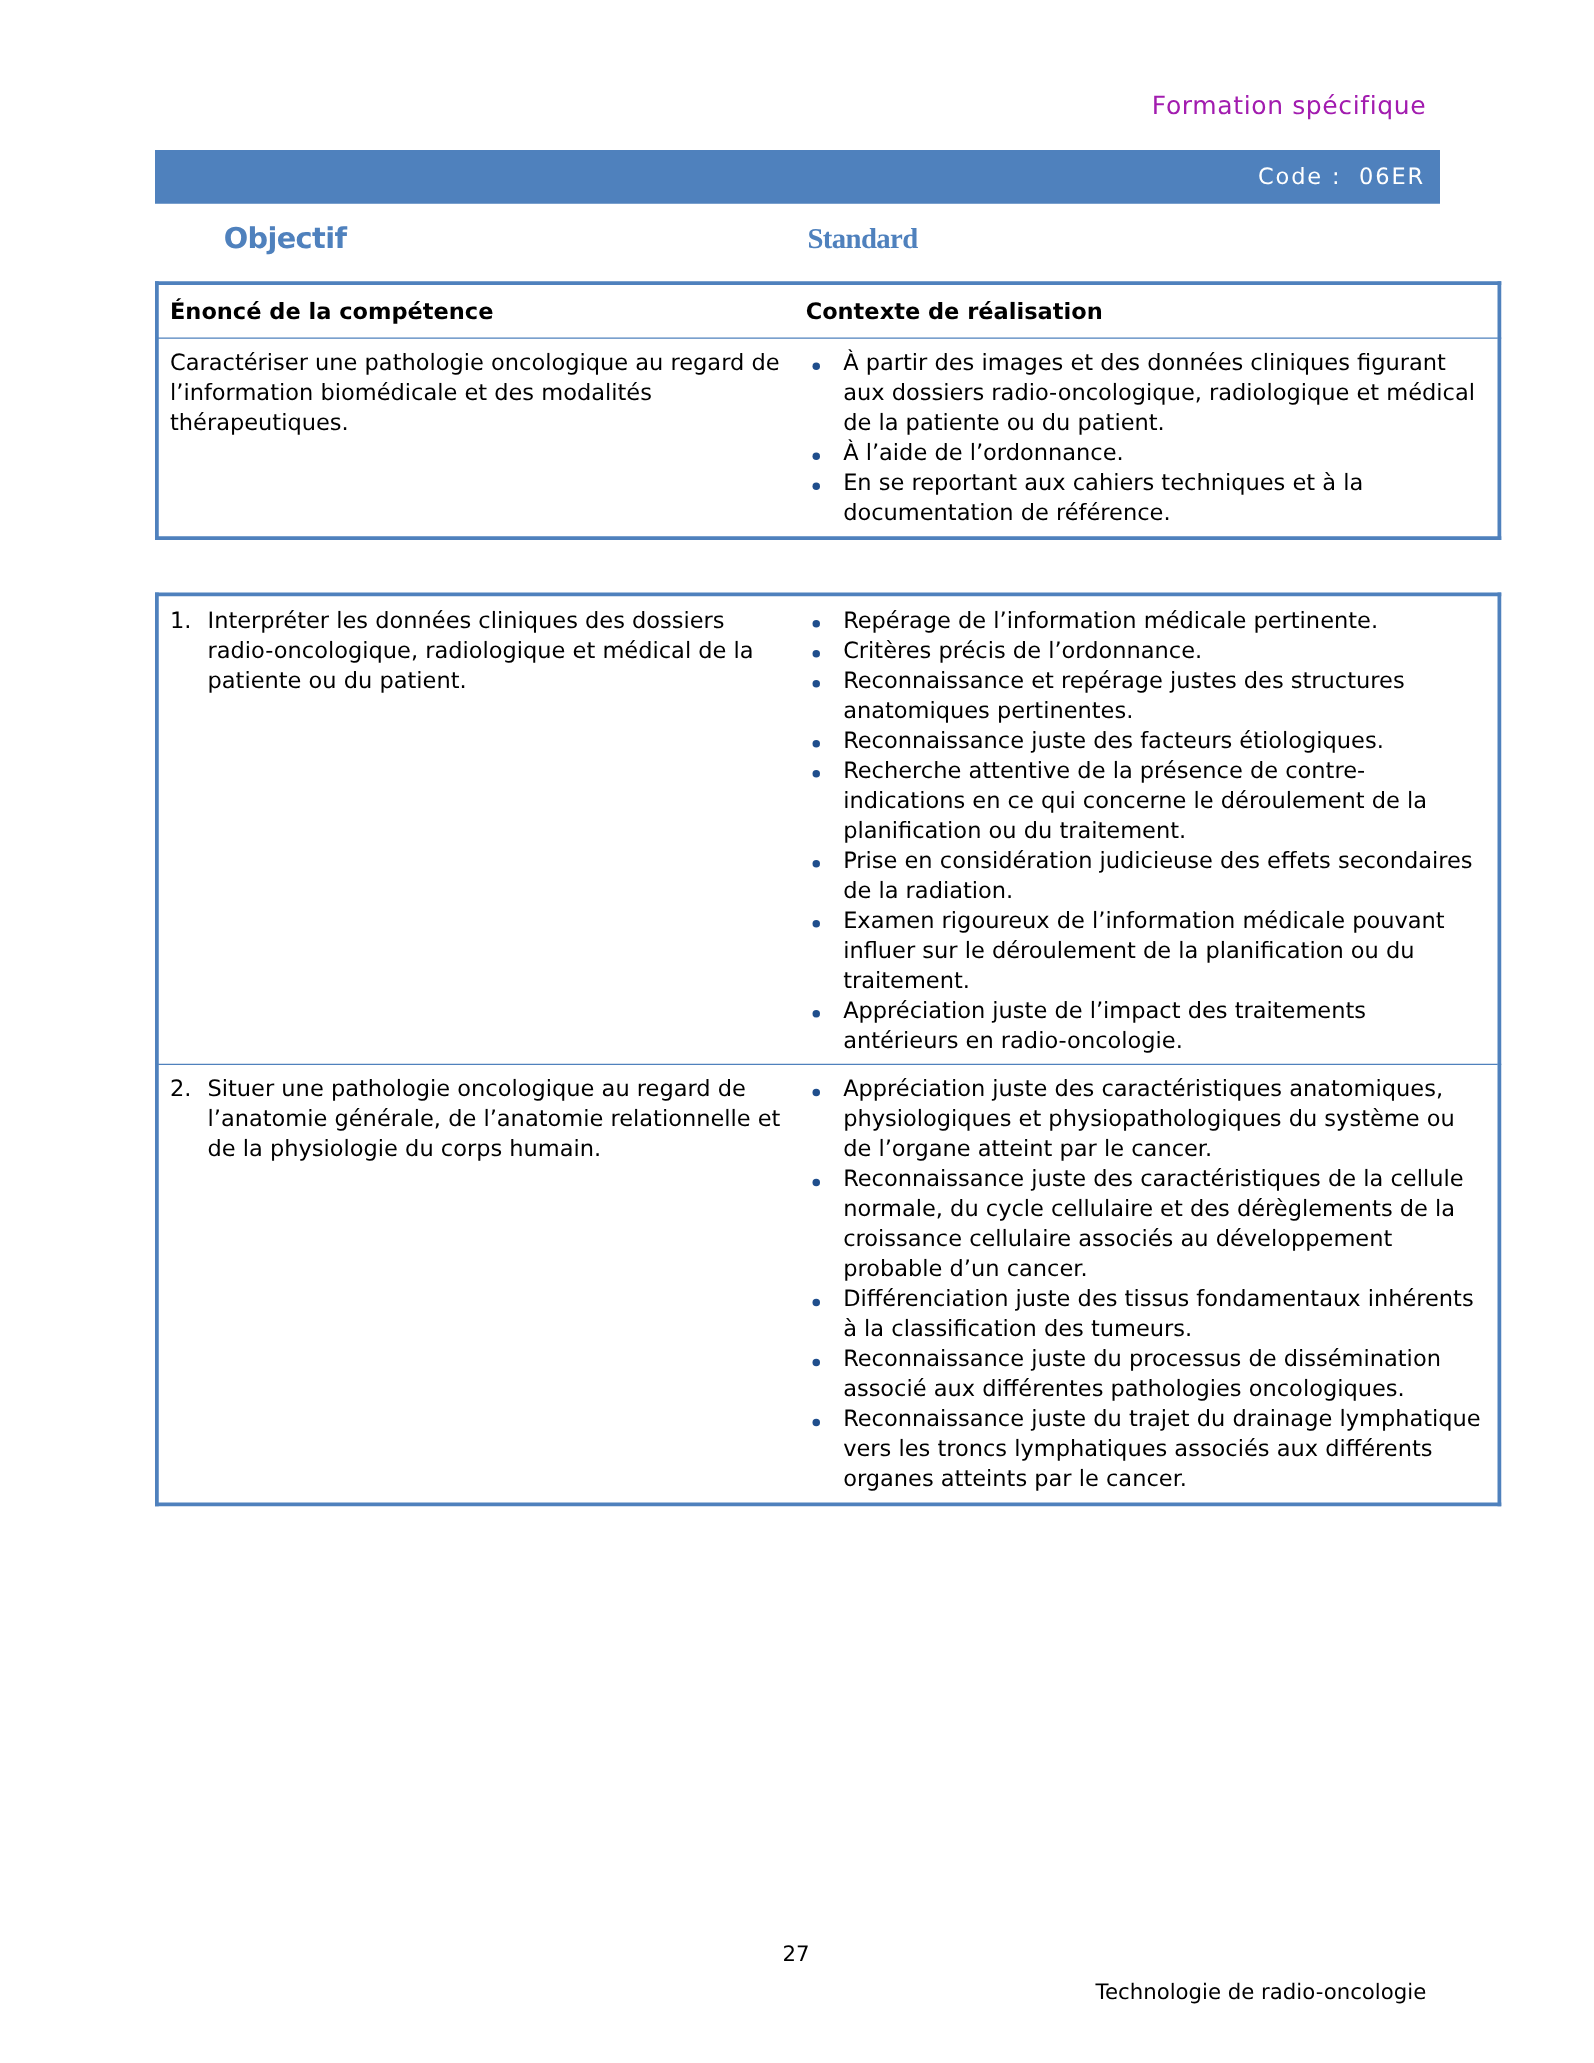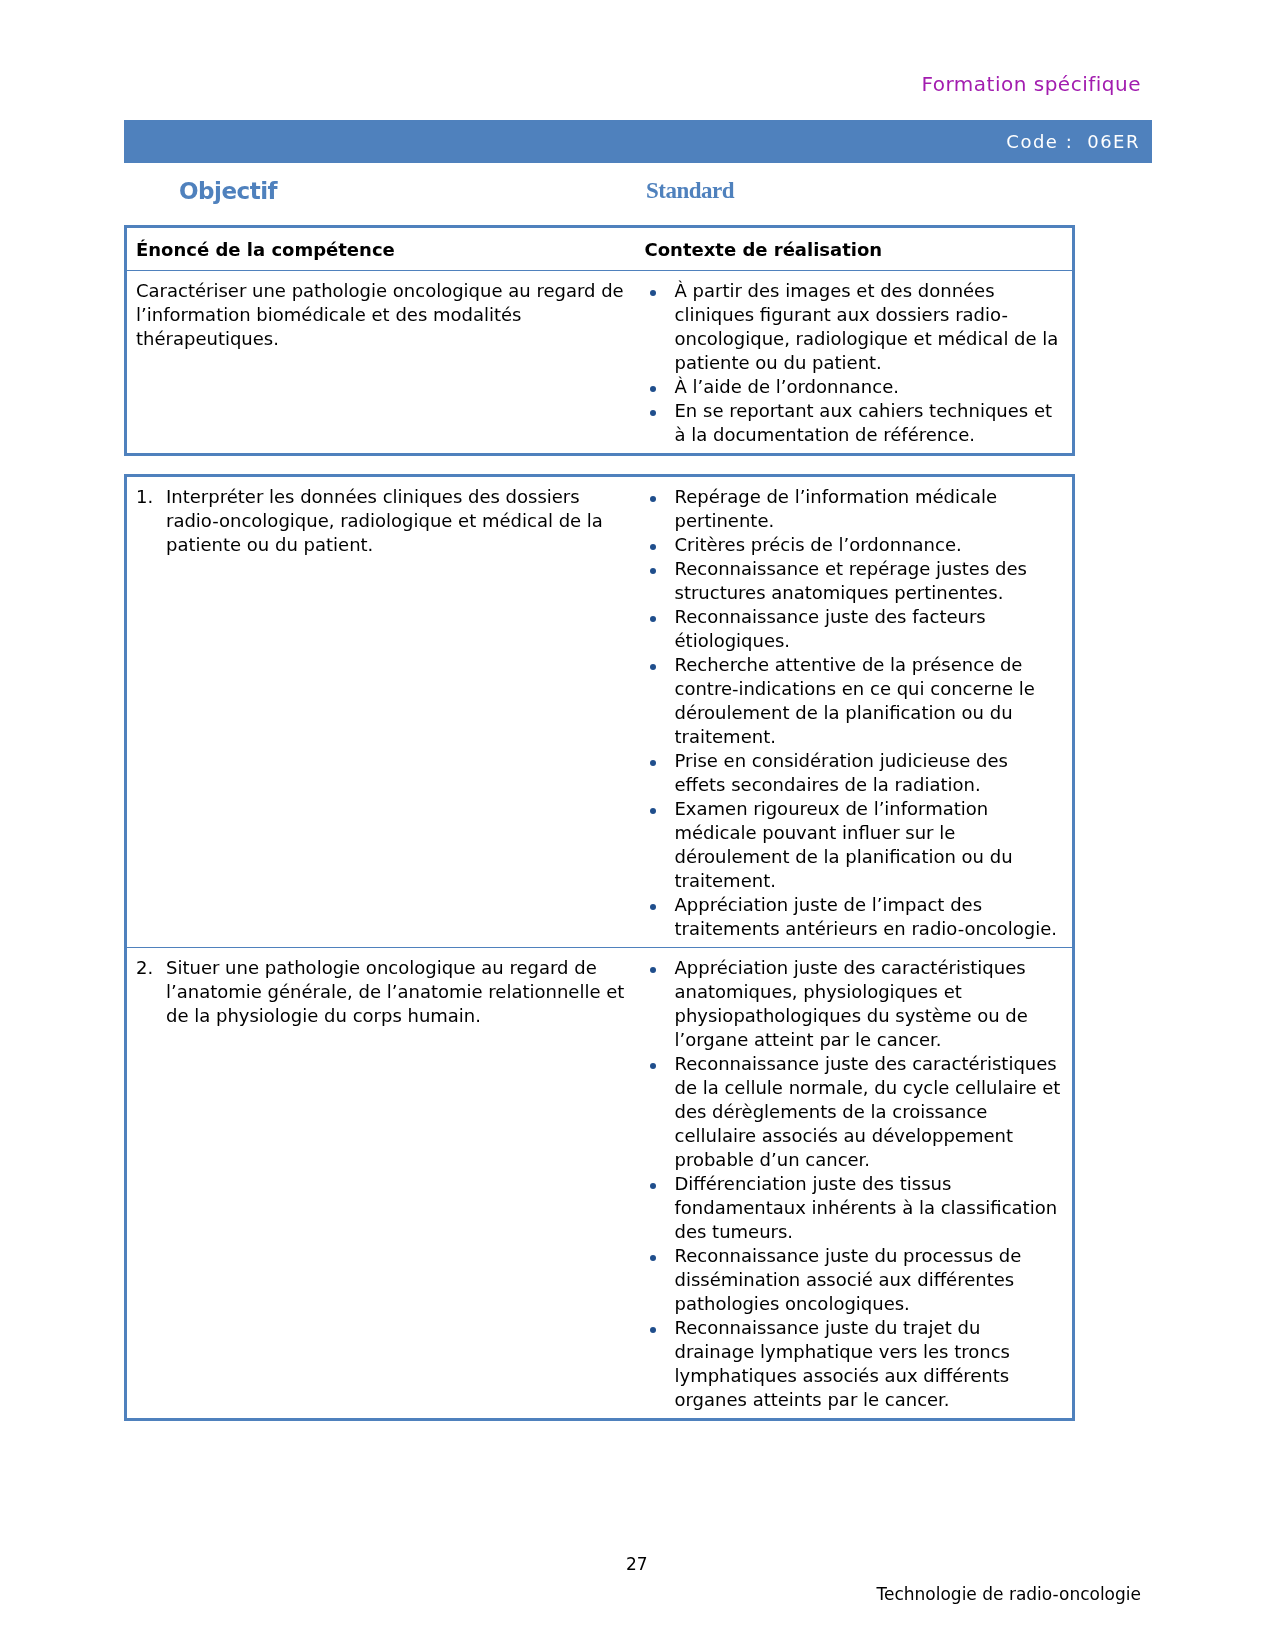--- a/index.html
+++ b/index.html
@@ -4,21 +4,21 @@
 <style>
   html, body { margin: 0; padding: 0; background: #ffffff; }
   body { width: 1275px; height: 1650px; position: relative; font-family: "DejaVu Sans", sans-serif; color: #000; }
   .page-header { position: absolute; top: 72px; right: 134px; font-size: 20px; color: #a21caf; letter-spacing: 0.5px; }
   .code-bar { position: absolute; top: 120px; left: 124px; width: 1028px; height: 43px; background: #4f81bd; color: #fff; font-size: 18px; letter-spacing: 1.5px; box-sizing: border-box; padding-right: 12px; display: flex; align-items: center; justify-content: flex-end; }
   .code-bar .code-value { margin-left: 14px; }
   .section-titles { position: absolute; top: 178px; left: 134px; width: 1010px; height: 30px; }
   .section-titles .t { position: absolute; top: 0; font-size: 23px; font-weight: bold; color: #4f81bd; letter-spacing: -0.5px; }
   .section-titles .t.left { left: 12px; margin-left: 33px; }
   .section-titles .t.right { left: 512px; font-family: Liberation Serif, serif; }
-  table.comp { position: absolute; left: 124px; width: 951px; border-collapse: collapse; border: 3px solid #4f81bd; table-layout: fixed; font-size: 18px; }
+  table.comp { position: absolute; left: 124px; width: 1077px; border-collapse: collapse; border: 3px solid #4f81bd; table-layout: fixed; font-size: 18px; }
   table.comp td, table.comp th { vertical-align: top; text-align: left; padding: 0 9px; }
   table.comp th { font-weight: bold; font-size: 18px; height: 42px; vertical-align: middle; border-bottom: 1px solid #4f81bd; padding-top: 0; }
   table.comp td { padding-top: 8px; padding-bottom: 6px; line-height: 24px; }
   table.comp tr.row-sep td { border-bottom: 1px solid #4f81bd; }
   .col-left { width: 510px; }
   ul.bullets { margin: 0; padding: 0; list-style: none; }
   ul.bullets li { position: relative; padding-left: 30px; }
   ul.bullets li::before { content: ""; position: absolute; left: 5px; top: 11px; width: 6px; height: 6px; border-radius: 50%; background: #1f4e8c; }
   .num-item { position: relative; padding-left: 30px; }
   .num-item .num { position: absolute; left: 0; top: 0; }

